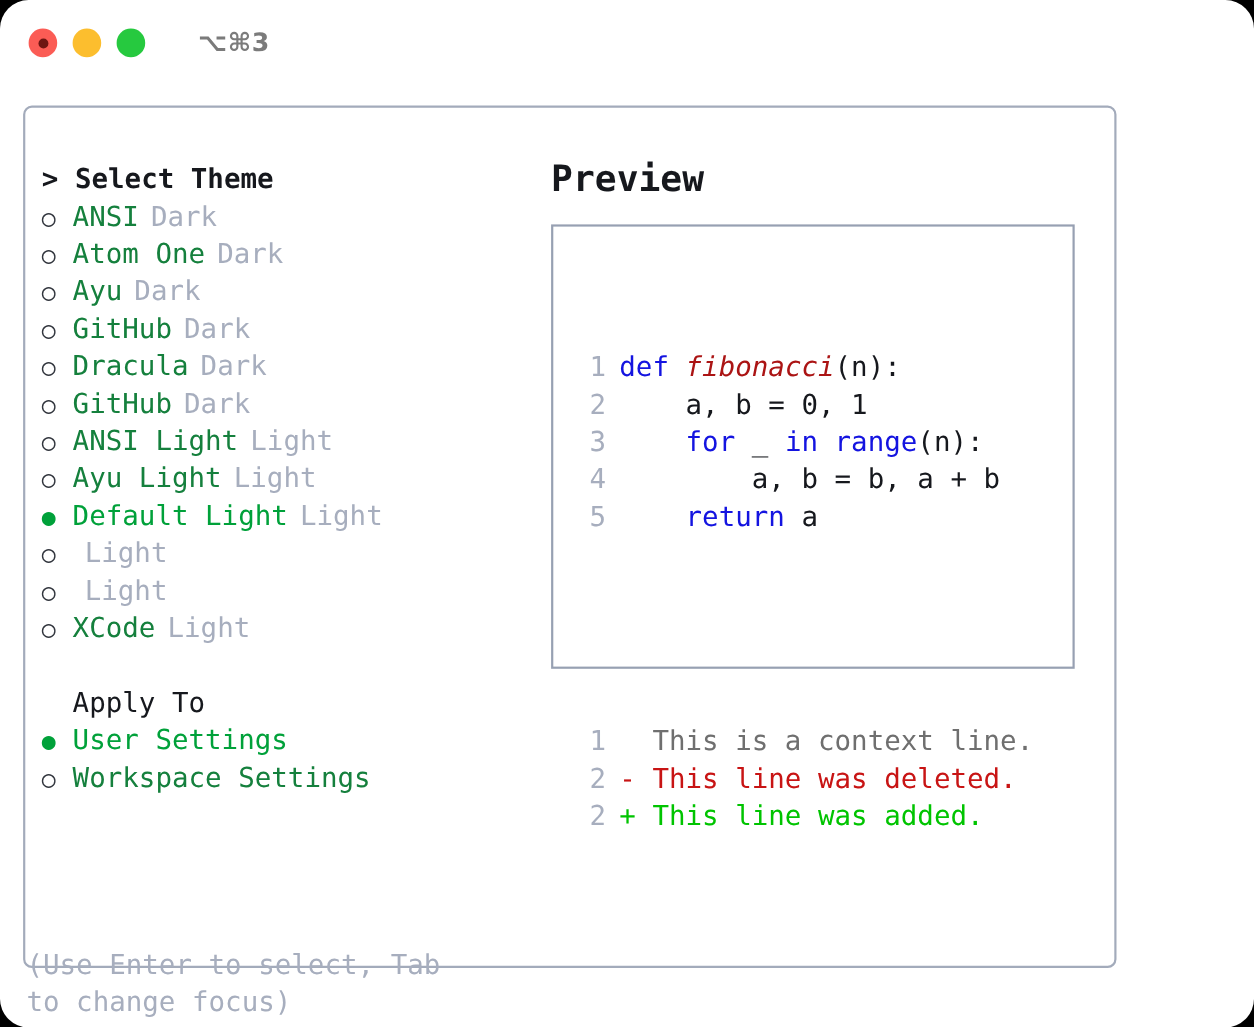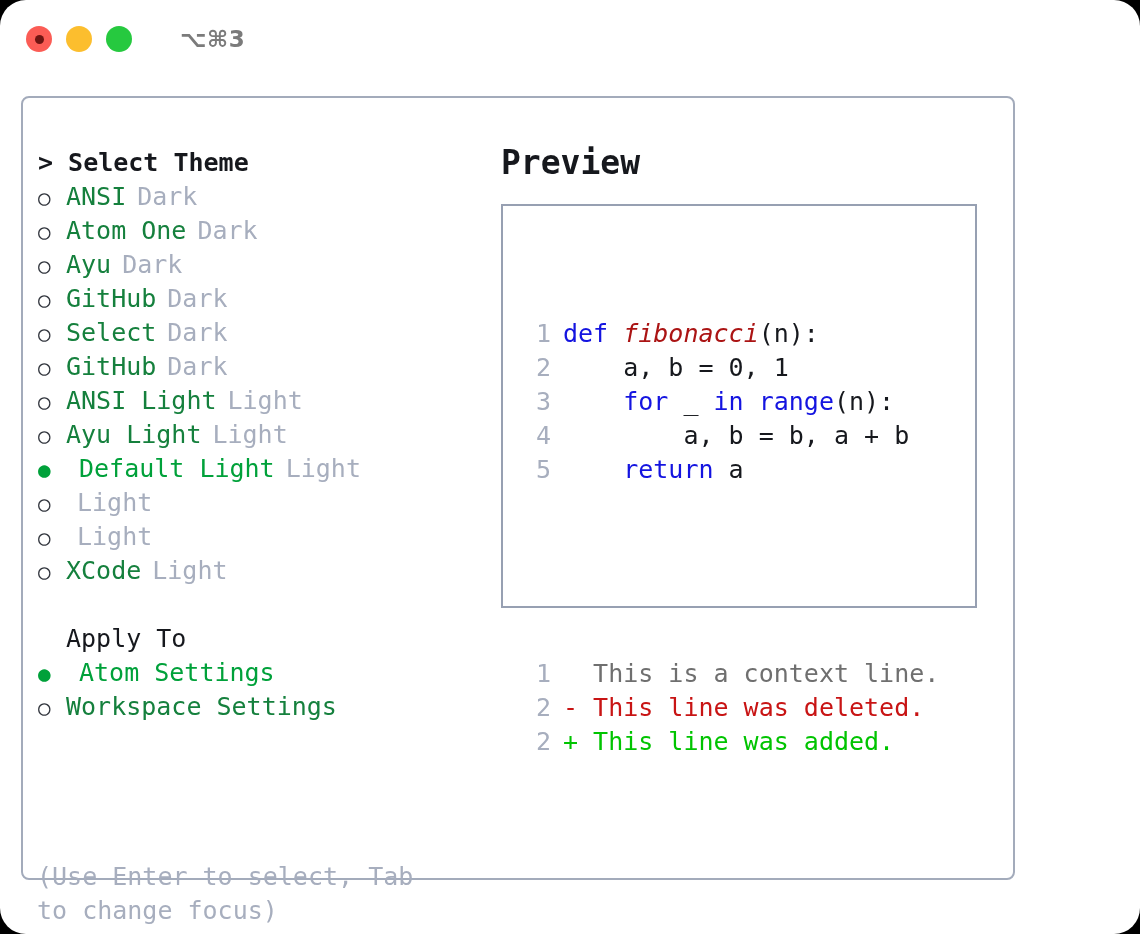--- a/index.html
+++ b/index.html
@@ -125,31 +125,31 @@
   }
   .bullet {
     width: 28px;
     flex: 0 0 28px;
     font-size: 21px;
     line-height: 34px;
     color: #32363e;
   }
   .bullet.on { color: #00a13a; }
   .opt-name { color: #15803d; }
-  .opt-row.selected .opt-name { color: #00a13a; margin-left: 13px; }
+  .opt-row.selected .opt-name { color: #00a13a; }
   .opt-cat {
     color: #a7aebe;
     padding-left: 11px;
   }
 
   .spacer-block { height: 34px; }
 
   .hint {
     position: absolute;
-    left: 14px;
+    left: 1px;
     top: 762px;
     width: 420px;
     font-size: 25px;
     line-height: 34px;
     color: #a7aebe;
     white-space: pre-wrap;
   }
 
   
   .right-col {
@@ -225,36 +225,36 @@
 
       <div class="left-col">
 
         <div class="section-head">&gt; Select Theme</div>
 
         <div id="theme-list">
             <div class="opt-row"><span class="bullet">○</span><span class="opt-name">ANSI</span><span class="opt-cat">Dark</span></div>
             <div class="opt-row"><span class="bullet">○</span><span class="opt-name">Atom One</span><span class="opt-cat">Dark</span></div>
             <div class="opt-row"><span class="bullet">○</span><span class="opt-name">Ayu</span><span class="opt-cat">Dark</span></div>
             <div class="opt-row"><span class="bullet">○</span><span class="opt-name">GitHub</span><span class="opt-cat">Dark</span></div>
-            <div class="opt-row"><span class="bullet">○</span><span class="opt-name">Select</span><span class="opt-cat">Dark</span></div>
+            <div class="opt-row"><span class="bullet">○</span><span class="opt-name">Dracula</span><span class="opt-cat">Dark</span></div>
             <div class="opt-row"><span class="bullet">○</span><span class="opt-name">GitHub</span><span class="opt-cat">Dark</span></div>
             <div class="opt-row"><span class="bullet">○</span><span class="opt-name">ANSI Light</span><span class="opt-cat">Light</span></div>
             <div class="opt-row"><span class="bullet">○</span><span class="opt-name">Ayu Light</span><span class="opt-cat">Light</span></div>
             <div class="opt-row selected"><span class="bullet on">●</span><span class="opt-name">Default Light</span><span class="opt-cat">Light</span></div>
             <div class="opt-row"><span class="bullet">○</span><span class="opt-cat">Light</span></div>
             <div class="opt-row"><span class="bullet">○</span><span class="opt-cat">Light</span></div>
             <div class="opt-row"><span class="bullet">○</span><span class="opt-name">XCode</span><span class="opt-cat">Light</span></div>
           </div>
 
         <div class="spacer-block"></div>
 
         <div class="section-head section-head-sub">Apply To</div>
 
         <div id="apply-list">
-            <div class="opt-row selected"><span class="bullet on">●</span><span class="opt-name">Atom Settings</span></div>
+            <div class="opt-row selected"><span class="bullet on">●</span><span class="opt-name">User Settings</span></div>
             <div class="opt-row"><span class="bullet">○</span><span class="opt-name">Workspace Settings</span></div>
           </div>
 
       </div>
 
       <div class="hint">(Use Enter to select, Tab to change focus)</div>
 
       <div class="right-col">
         <div class="preview-title">Preview</div>
       </div>

